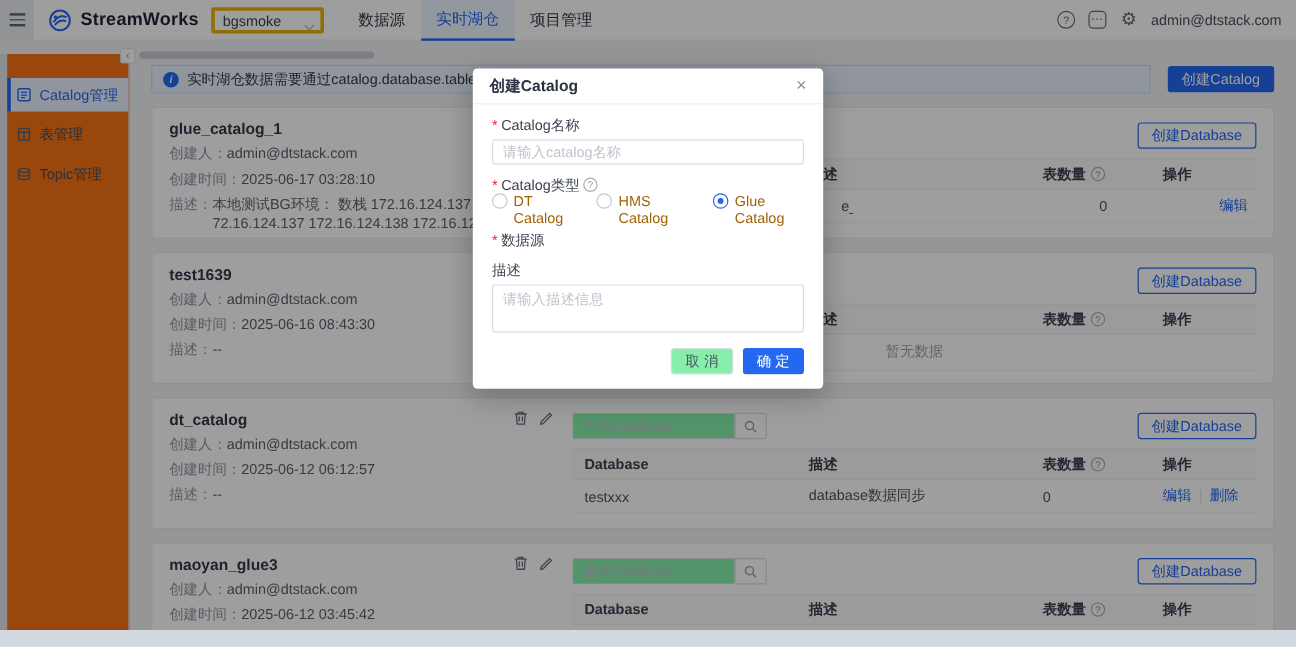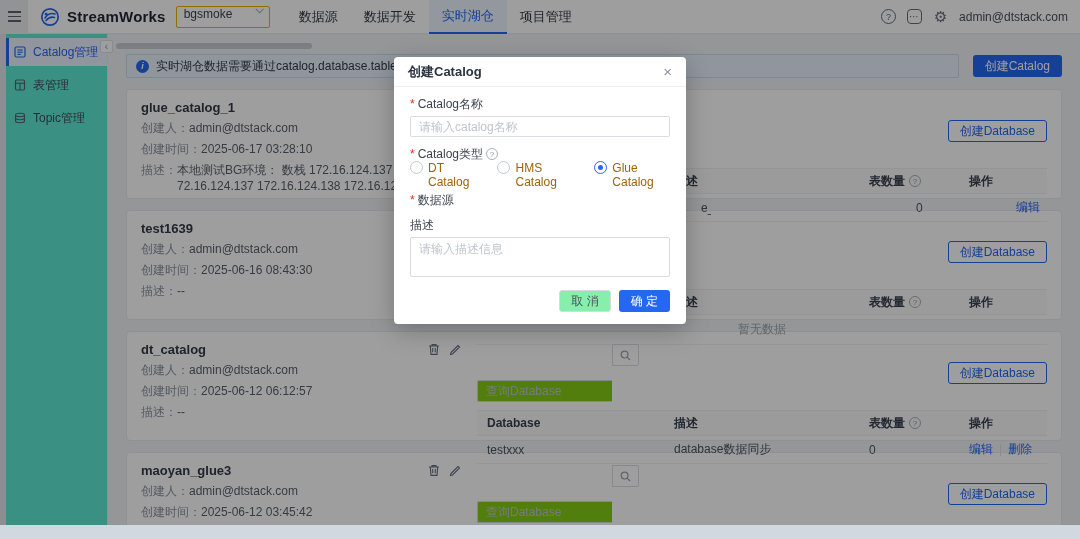--- a/index.html
+++ b/index.html
@@ -8,65 +8,65 @@
   .stage { position:relative; width:1080px; height:539px; background:#d2d8e0; overflow:hidden; }
   .app { position:absolute; left:0; top:0; width:1080px; height:525px; background:#f0f2f5; overflow:hidden; }
 
   
   .topbar { position:absolute; left:0; top:0; right:0; height:34px; background:#fff; border-bottom:1px solid #e8eaee; display:flex; align-items:center; z-index:3; }
   .topbar-rail { width:28px; height:34px; background:#eceef1; display:flex; align-items:center; justify-content:center; flex-shrink:0; }
   .hamburger { width:13px; display:flex; flex-direction:column; gap:3px; cursor:pointer; }
   .hamburger span { display:block; height:1.5px; background:#5a6270; }
   .brand { display:flex; align-items:center; margin-left:12px; gap:7px; }
   .brand-name { font-size:15px; font-weight:bold; color:#1f2633; letter-spacing:.2px; }
-  .proj-select { margin-left:10px; width:94px; height:22px; border:1px solid #eab308; border-radius:2px; display:flex; align-items:flex-start; justify-content:space-between; padding:0 7px; background:#fff; cursor:pointer; }
+  .proj-select { margin-left:10px; width:94px; height:22px; border:3px solid #eab308; border-radius:2px; display:flex; align-items:flex-end; justify-content:space-between; padding:0 7px; background:#fff; cursor:pointer; }
   .chev { width:6px; height:6px; border-right:1.3px solid #aab0ba; border-bottom:1.3px solid #aab0ba; transform:rotate(45deg) translateY(-1px); }
   .nav { display:flex; height:34px; margin-left:16px; }
   .nav-item { padding:0 13px; height:34px; display:flex; align-items:center; font-size:13px; color:#333a46; cursor:pointer; }
   .nav-item.active { color:#2468F2; background:#eef4ff; border-bottom:2px solid #2468F2; font-weight:500; }
   .top-right { margin-left:auto; display:flex; align-items:center; gap:11px; padding-right:12px; }
   .ticon { width:15px; height:15px; border:1px solid #666e7b; border-radius:50%; color:#666e7b; font-size:9px; display:flex; align-items:center; justify-content:center; cursor:pointer; }
   .ticon.sq { border-radius:4px; font-size:10px; letter-spacing:1px; }
   .gear { border:none; font-size:15px; line-height:15px; }
   .user-email { color:#4a5160; cursor:pointer; }
 
   
-  .sidebar { position:absolute; left:0; top:18px; width:108px; bottom:0; background:#5eead4; border-left:6px solid #e2e5ea; border-right:1px solid #e8eaee; padding-top:20px; }
+  .sidebar { position:absolute; left:0; top:45px; width:108px; bottom:0; background:#f97316; border-left:6px solid #e2e5ea; border-right:1px solid #e8eaee; padding-top:20px; }
   .side-item { height:28px; display:flex; align-items:center; gap:7px; padding-left:8px; margin-bottom:5px; color:#434b59; cursor:pointer; position:relative; }
   .side-item svg { flex-shrink:0; }
   .side-item.active { background:#e9f1ff; color:#2468F2; }
   .side-item.active::before { content:""; position:absolute; left:0; top:0; bottom:0; width:3px; background:#2468F2; }
   .collapse-btn { position:absolute; left:100px; top:6px; width:13px; height:13px; background:#fff; border:1px solid #dde0e5; border-radius:2px; display:flex; align-items:center; justify-content:center; color:#8b93a1; font-size:10px; line-height:10px; cursor:pointer; z-index:2; }
 
   
   .content { position:absolute; left:108px; top:34px; right:0; bottom:0; overflow:hidden; padding:0 18px; }
   .hscroll-thumb { position:absolute; left:8px; top:9px; width:196px; height:6px; border-radius:3px; background:#c9ccd2; }
   .head-row { margin-top:20px; display:flex; align-items:center; }
   .banner { flex:1; height:24px; background:#eaf2fe; border:1px solid #c5dbfc; border-radius:2px; display:flex; align-items:center; gap:7px; padding:0 9px; margin-right:14px; color:#333a46; }
   .info-icon { width:13px; height:13px; border-radius:50%; background:#2468F2; color:#fff; font-size:9px; font-weight:bold; display:flex; align-items:center; justify-content:center; flex-shrink:0; font-style:italic; }
   .btn { display:inline-flex; align-items:center; justify-content:center; height:22px; padding:0 11px; border-radius:3px; font-size:12px; cursor:pointer; border:1px solid transparent; white-space:nowrap; }
   .btn-primary { background:#2468F2; color:#fff; }
   .btn-ghost { background:#fff; color:#2468F2; border-color:#2468F2; }
   .btn-plain { background:#86efac; color:#4a5160; border-color:#d6dae0; }
 
   .card { height:110px; background:#fff; border:1px solid #e8eaed; border-radius:4px; margin-top:11px; display:flex; padding:10px 14px; }
   .card:first-of-type { margin-top:10px; }
   .card-info { width:336px; flex-shrink:0; padding-right:16px; }
-  .card-title-row { display:flex; align-items:center; }
+  .card-title-row { display:flex; }
   .card-title { font-size:13px; font-weight:600; color:#323a47; }
   .card-ops { margin-left:auto; display:flex; gap:9px; }
   .card-ops svg { cursor:pointer; }
   .meta { margin-top:5px; display:flex; line-height:16px; }
   .meta .lab { color:#8b93a1; white-space:nowrap; }
   .meta .val { color:#5a626e; white-space:nowrap; }
   .desc-lines div { white-space:nowrap; }
   .card-main { flex:1; min-width:0; }
   .main-top { display:flex; align-items:center; justify-content:space-between; margin-top:2px; }
   .search-group { display:flex; }
-  .search-input { width:135px; height:22px; border:1px solid #d9dce1; border-right:none; border-radius:2px 0 0 2px; padding:0 8px; font-size:12px; color:#3c4350; outline:none; background:#84cc16;margin-top:36px; }
+  .search-input { width:135px; height:22px; border:1px solid #d9dce1; border-right:none; border-radius:2px 0 0 2px; padding:0 8px; font-size:12px; color:#3c4350; outline:none; background:#86efac; }
   .search-input::placeholder { color:#bfc5cd; }
   .search-addon { width:27px; height:22px; border:1px solid #d9dce1; border-radius:0 2px 2px 0; display:flex; align-items:center; justify-content:center; background:#fff; cursor:pointer; }
   .dtable { margin-top:8px; }
   .trow { display:flex; align-items:center; }
   .trow > div { padding:0 10px; overflow:hidden; white-space:nowrap; }
   .c1 { width:187px; } .c2 { width:195px; } .c3 { width:100px; } .c4 { flex:1; }
   .thead { height:26px; background:#fafbfc; border-top:1px solid #eef0f2; border-bottom:1px solid #eef0f2; }
   .thead > div { font-weight:600; color:#39414f; display:flex; align-items:center; gap:4px; }
   .tbody { height:28px; border-bottom:1px solid #f1f3f5; color:#4b5563; }
   .q-icon { width:12px; height:12px; border:1px solid #aab0ba; border-radius:50%; color:#8b93a1; font-size:8px; font-weight:400; display:inline-flex; align-items:center; justify-content:center; cursor:pointer; }
@@ -118,21 +118,20 @@
           <circle cx="6.2" cy="7.2" r="1.4" fill="#2468F2"></circle>
         </svg>
         <span class="brand-name">StreamWorks</span>
       </div>
       <div class="proj-select">
         <span>bgsmoke</span>
         <span class="chev"></span>
       </div>
       <div class="nav">
         <div class="nav-item">数据源</div>
-        <div class="nav-item">数据开发</div>
         <div class="nav-item active">实时湖仓</div>
         <div class="nav-item">项目管理</div>
       </div>
       <div class="top-right">
         <span class="ticon">?</span>
         <span class="ticon sq">⋯</span>
         <span class="ticon gear">⚙</span>
         <span class="user-email">admin@dtstack.com</span>
       </div>
     </div>

